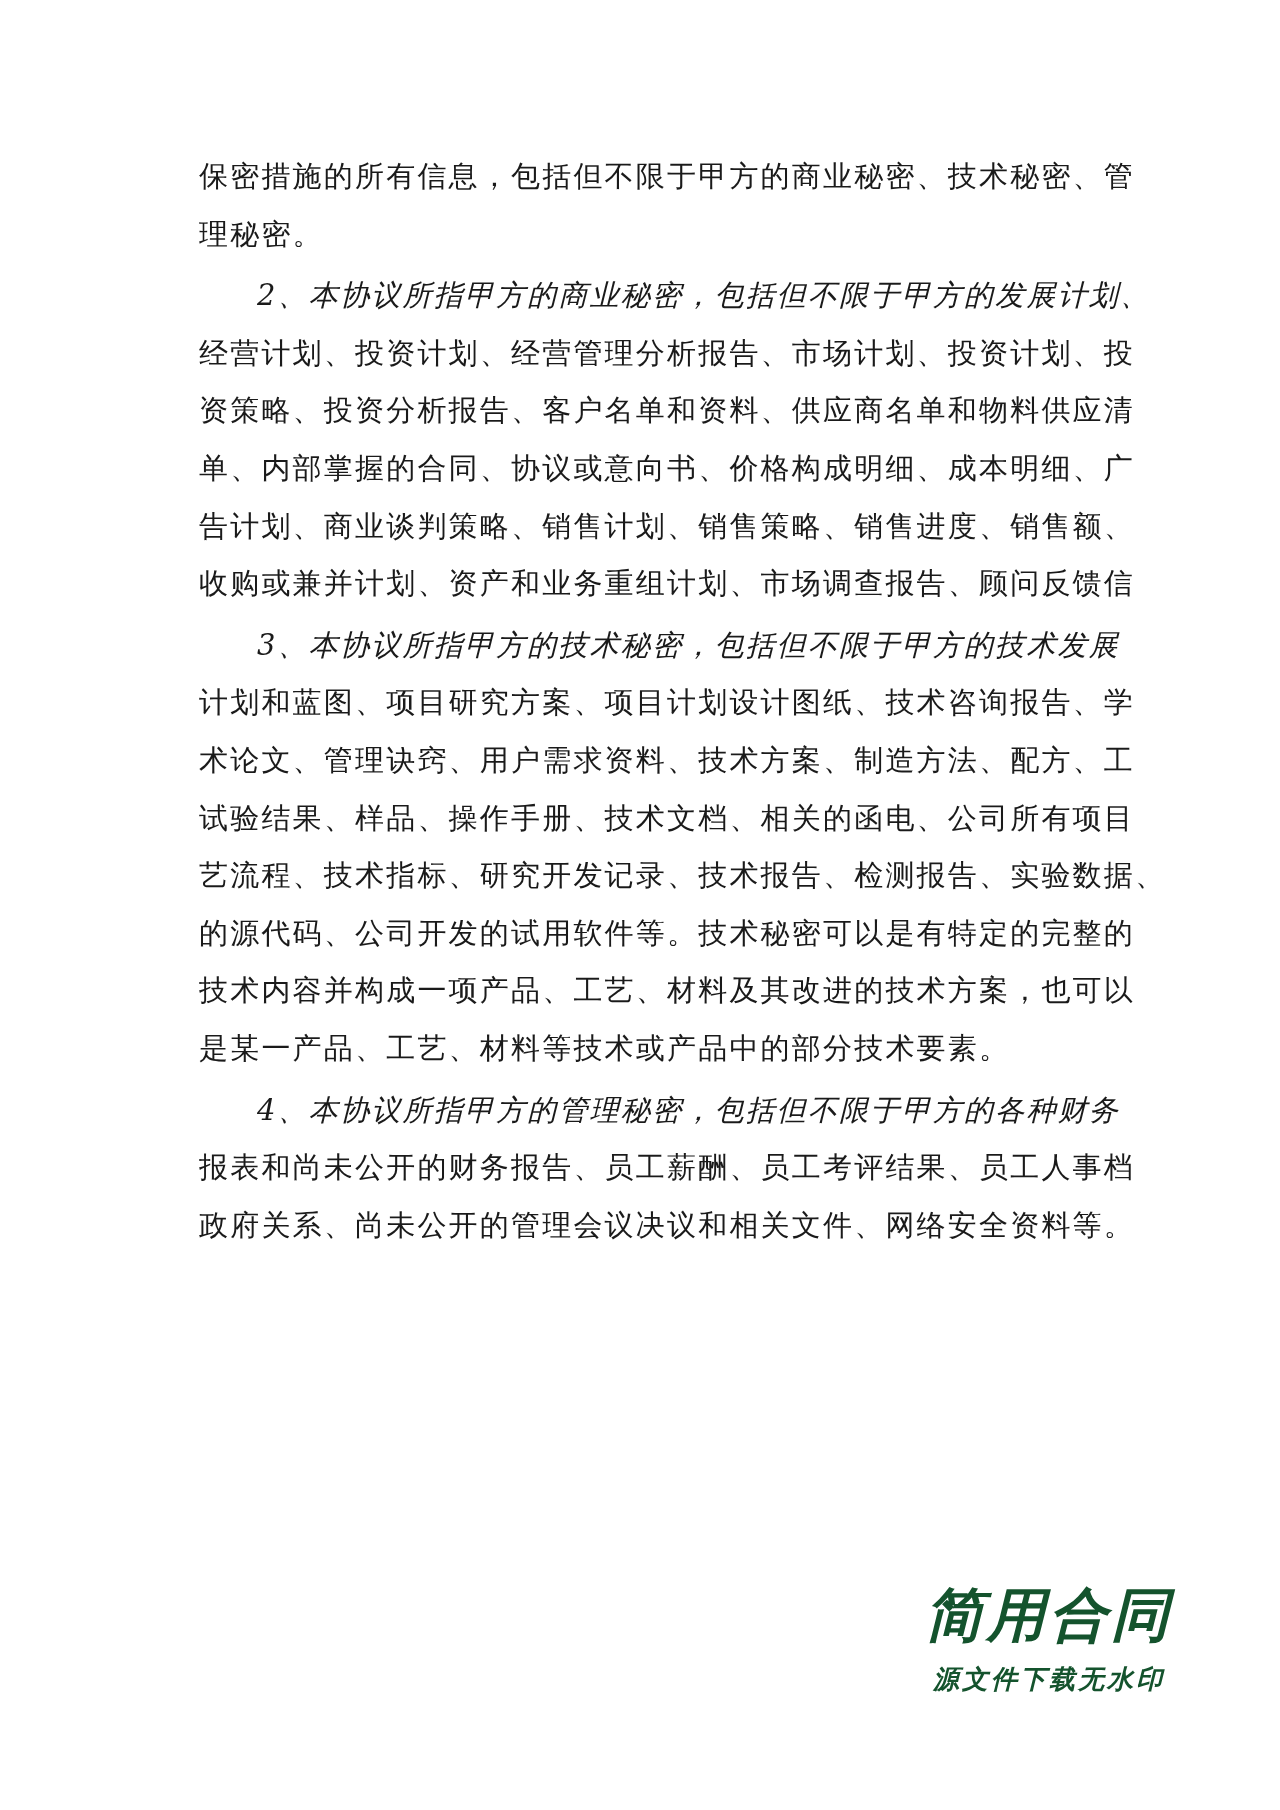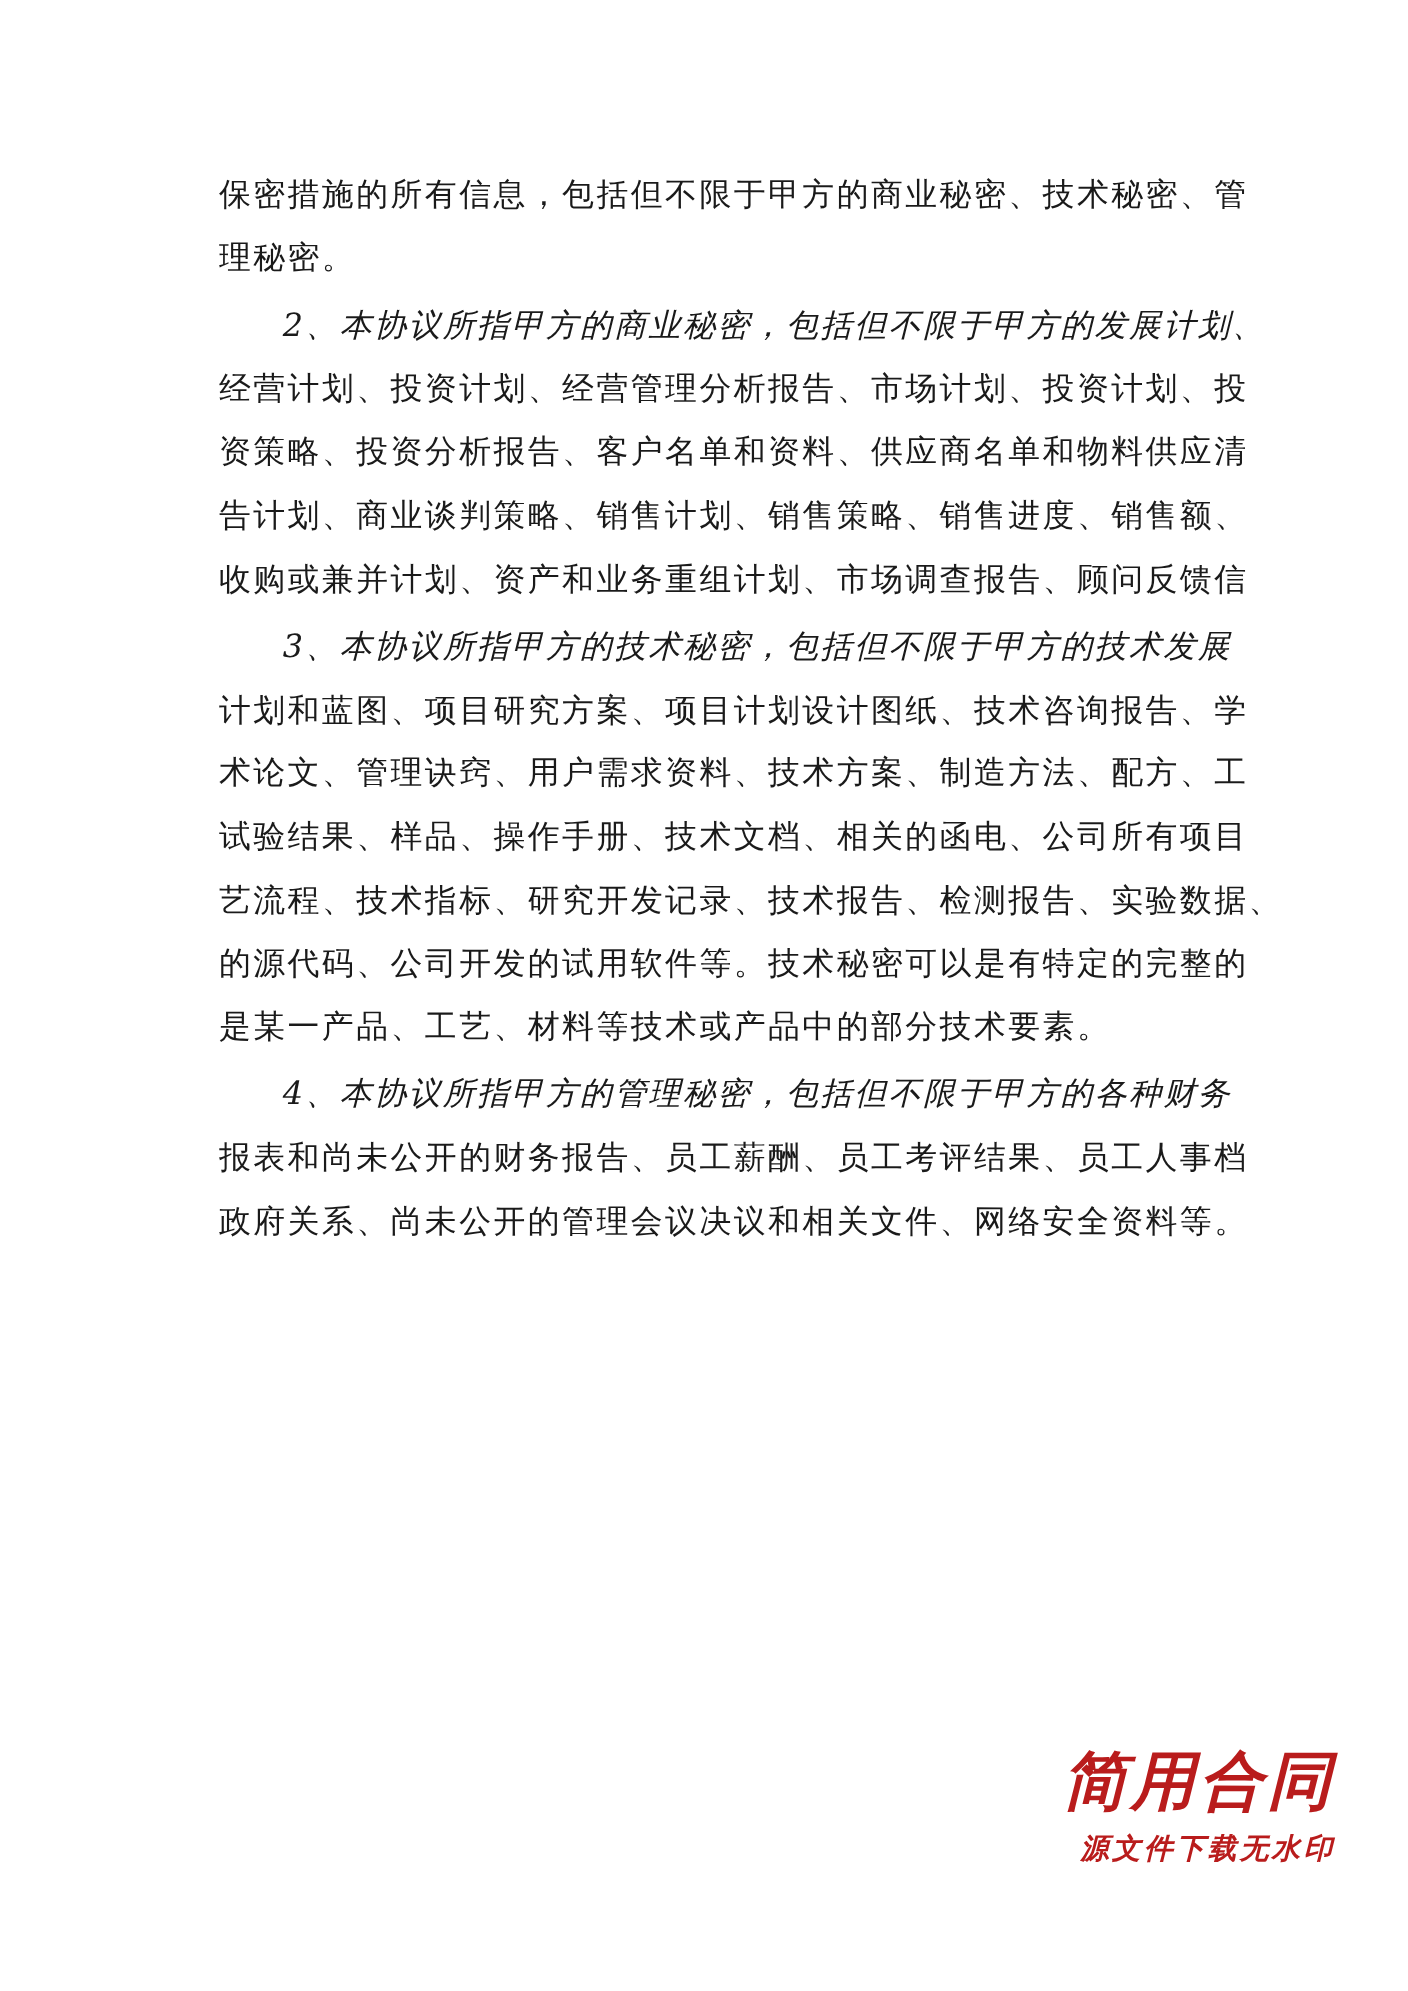--- a/index.html
+++ b/index.html
@@ -41,23 +41,23 @@
     font-style: italic;
   }
   .line.gap {
     margin-top: 4px;
   }
   .watermark {
     position: absolute;
     left: 880px;
     top: 1585px;
     width: 330px;
-    text-align: right;
-    color: #b91c1c;
-    font-family: Liberation Serif, serif;
+    text-align: center;
+    color: #14532d;
+    font-family: Liberation Mono, monospace;
     font-weight: bold;
     font-style: italic;
     user-select: none;
   }
   .watermark .wm-title {
     font-size: 58px;
     line-height: 70px;
     letter-spacing: 4px;
   }
   .watermark .wm-sub {
@@ -76,31 +76,33 @@
 
     <div>
       <div class="line">保密措施的所有信息，包括但不限于甲方的商业秘密、技术秘密、管</div>
       <div class="line">理秘密。</div>
     </div>
 
     <div>
       <div class="line indent gap">2、本协议所指甲方的商业秘密，包括但不限于甲方的发展计划、</div>
       <div class="line">经营计划、投资计划、经营管理分析报告、市场计划、投资计划、投</div>
       <div class="line">资策略、投资分析报告、客户名单和资料、供应商名单和物料供应清</div>
+      <div class="line">单、内部掌握的合同、协议或意向书、价格构成明细、成本明细、广</div>
       <div class="line">告计划、商业谈判策略、销售计划、销售策略、销售进度、销售额、</div>
       <div class="line">收购或兼并计划、资产和业务重组计划、市场调查报告、顾问反馈信</div>
     </div>
 
     <div>
       <div class="line indent gap">3、本协议所指甲方的技术秘密，包括但不限于甲方的技术发展</div>
       <div class="line">计划和蓝图、项目研究方案、项目计划设计图纸、技术咨询报告、学</div>
       <div class="line">术论文、管理诀窍、用户需求资料、技术方案、制造方法、配方、工</div>
       <div class="line">试验结果、样品、操作手册、技术文档、相关的函电、公司所有项目</div>
       <div class="line">艺流程、技术指标、研究开发记录、技术报告、检测报告、实验数据、</div>
       <div class="line">的源代码、公司开发的试用软件等。技术秘密可以是有特定的完整的</div>
+      <div class="line">技术内容并构成一项产品、工艺、材料及其改进的技术方案，也可以</div>
       <div class="line">是某一产品、工艺、材料等技术或产品中的部分技术要素。</div>
     </div>
 
     <div>
       <div class="line indent gap">4、本协议所指甲方的管理秘密，包括但不限于甲方的各种财务</div>
       <div class="line">报表和尚未公开的财务报告、员工薪酬、员工考评结果、员工人事档</div>
       <div class="line">政府关系、尚未公开的管理会议决议和相关文件、网络安全资料等。</div>
     </div>
 
   </div>

